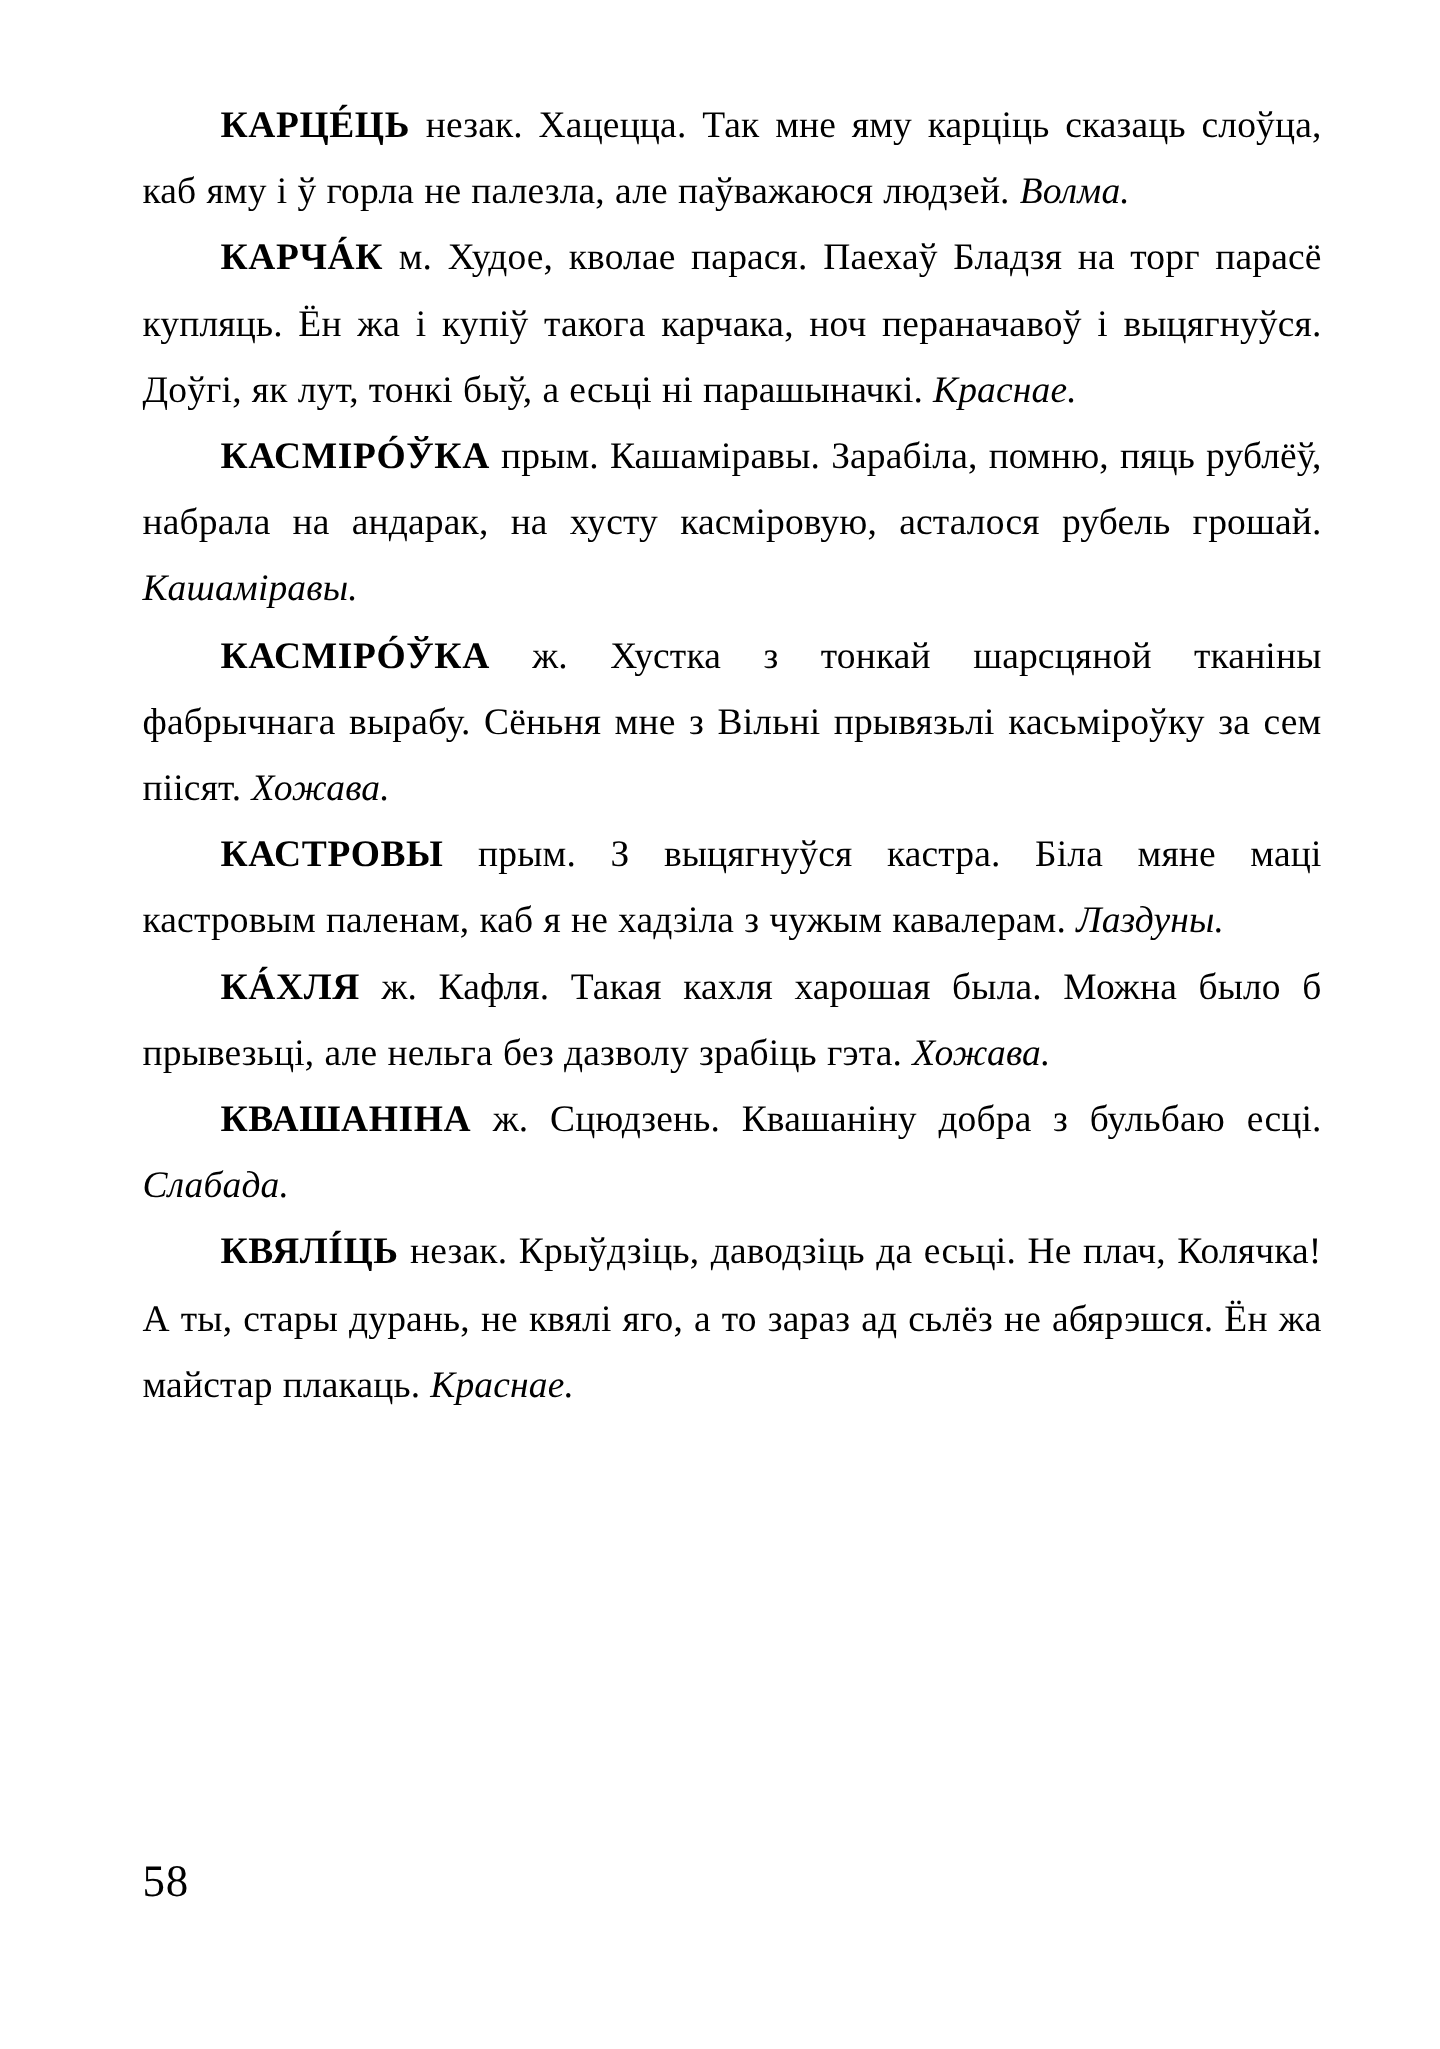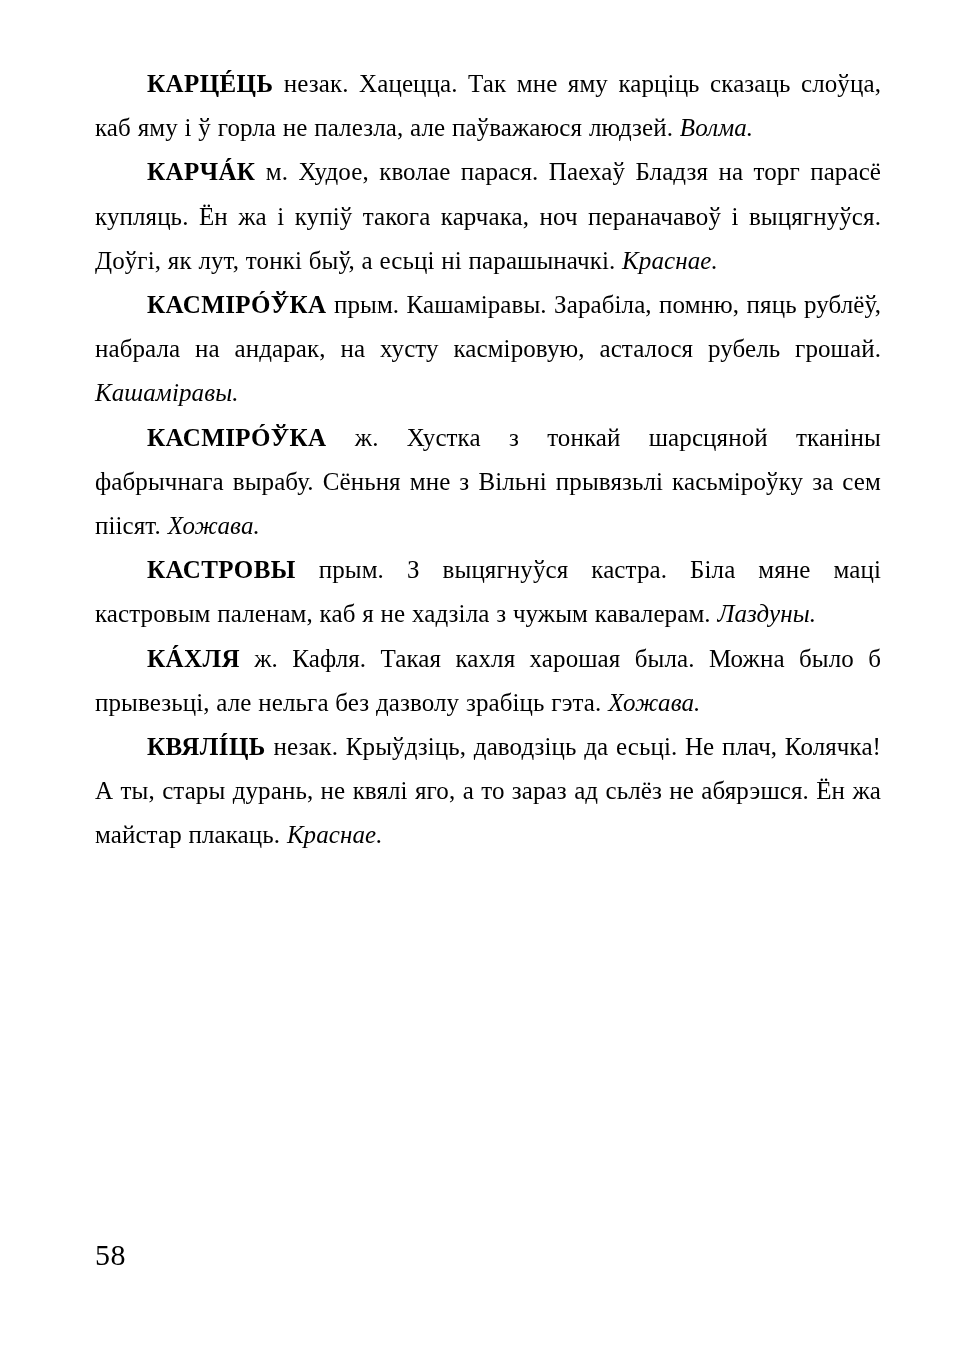--- a/index.html
+++ b/index.html
@@ -124,20 +124,27 @@
 
     <p class="entry">
       <span class="hw">КÁХЛЯ</span>
       <span class="gram">ж.</span>
       <span class="def">Кафля.</span>
       <span class="ex">Такая кахля харошая была. Можна было б прывезьці, але нельга без дазволу зрабіць гэта.</span>
       <span class="src">Хожава.</span>
     </p>
 
 
+    <p class="entry">
+      <span class="hw">КВАШАНІНА</span>
+      <span class="gram">ж.</span>
+      <span class="def">Сцюдзень.</span>
+      <span class="ex">Квашаніну добра з бульбаю есці.</span>
+      <span class="src">Слабада.</span>
+    </p>
 
     <p class="entry">
       <span class="hw">КВЯЛÍЦЬ</span>
       <span class="gram">незак.</span>
       <span class="def">Крыўдзіць, даводзіць да есьці.</span>
       <span class="ex">Не плач, Колячка! А ты, стары дурань, не квялі яго, а то зараз ад сьлёз не абярэшся. Ён жа майстар плакаць.</span>
       <span class="src">Краснае.</span>
     </p>
 
   </div>

